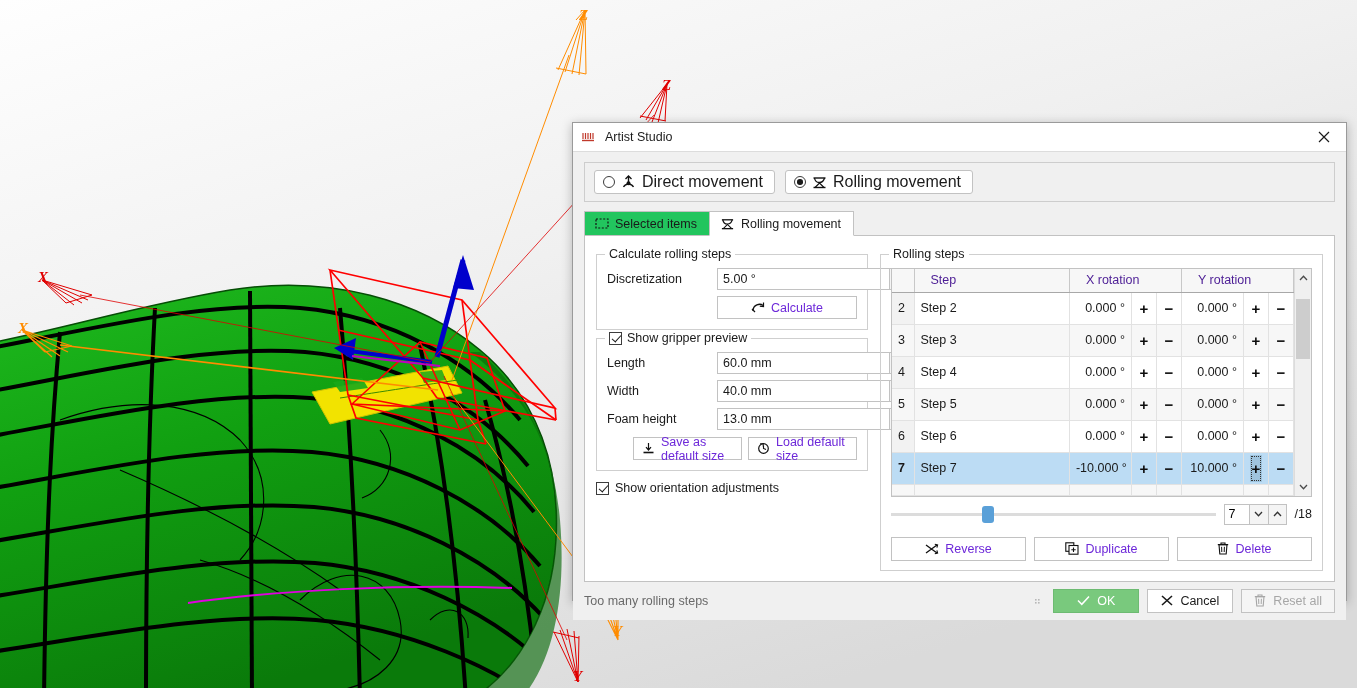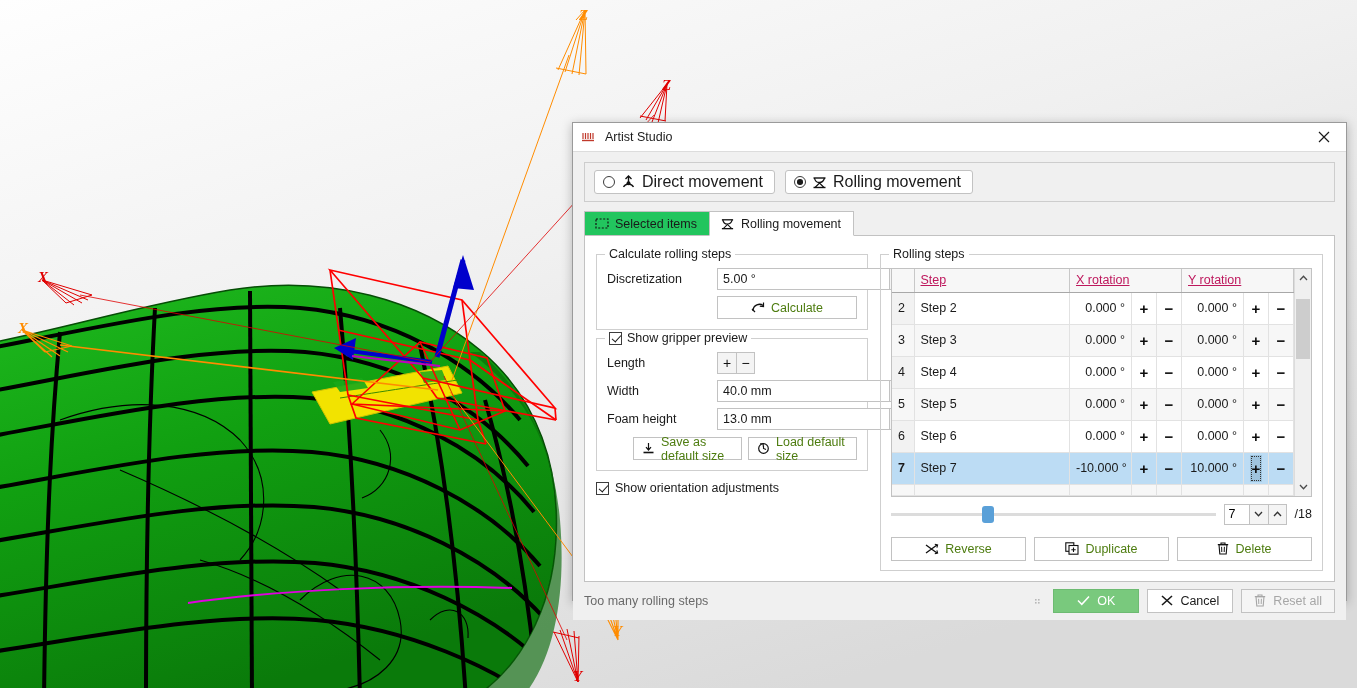--- a/index.html
+++ b/index.html
@@ -101,39 +101,39 @@
   .spin .sb {
     width:19px; height:22px; border:1px solid #c2c2c2; background:#f4f4f4;
     display:flex; align-items:center; justify-content:center;
     font-size:14px; line-height:1; cursor:pointer; color:#111; flex:0 0 auto;
   }
   .spin .sb.plus { border-right:none; }
 
   .btn {
     display:flex; align-items:center; justify-content:center; gap:6px;
     border:1px solid #c2c2c2; background:#fff; height:23px;
-    font-size:12.5px; cursor:pointer; color:#4d7c0f; padding:0 8px;
+    font-size:12.5px; cursor:pointer; color:#6d28d9; padding:0 8px;
     font-family:"Liberation Sans", sans-serif;
   }
 
   .chk { width:13px; height:13px; border:1.2px solid #3c3c3c; background:#fff;
          display:inline-block; position:relative; flex:0 0 auto; }
   .chk.on::after {
     content:""; position:absolute; left:3.6px; top:0.4px; width:4px; height:8px;
     border:solid #1a1a1a; border-width:0 1.6px 1.6px 0; transform:rotate(42deg);
   }
   .stand-chk { display:flex; align-items:center; gap:6px; margin-top:10px; font-size:12.5px; }
 
   
   .tblwrap { flex:1 1 auto; display:flex; min-height:0; border:1px solid #c2c2c2; background:#fff; }
   .tbl-scroll { flex:1 1 auto; overflow:hidden; min-width:0; }
   table.steps { border-collapse:collapse; width:100%; table-layout:fixed; font-size:12.5px; }
   table.steps th {
     background:#f7f7f7; border-right:1px solid #c8c8c8; border-bottom:1px solid #a8a8a8;
-    font-weight:normal; text-align:left; padding:3px 6px; height:23px; color:#be185d;text-decoration:underline;
+    font-weight:normal; text-align:left; padding:3px 16px; height:23px; color:#4c1d95;
   }
   table.steps td {
     border-right:1px solid #e2e2e2; border-bottom:1px solid #e2e2e2;
     padding:2px 6px; height:30px; color:#1a1a1a; overflow:hidden; white-space:nowrap;
   }
   table.steps tr.alt td { background:#f7f7f7; }
   table.steps tr.sel td { background:#bcdcf4; }
   td.rownum { background:#f2f2f2; text-align:left; width:22px; padding:2px 0 2px 5px;
               border-right:1px solid #d4d4d4; }
   tr.sel td.rownum { background:#e8e8e8; font-weight:bold; }
@@ -420,20 +420,21 @@
         </div>
 
         <div class="group">
           <div class="gtitle">
             <span class="chk on"></span>
             <span>Show gripper preview</span>
           </div>
           <div class="field-row">
             <span class="field-label">Length</span>
             <span class="spin">
+              <input value="60.0 mm" style="">
               <span class="sb plus">+</span>
               <span class="sb">−</span>
             </span>
           </div>
           <div class="field-row">
             <span class="field-label">Width</span>
             <span class="spin">
               <input value="40.0 mm" style="">
               <span class="sb plus">+</span>
               <span class="sb">−</span>

